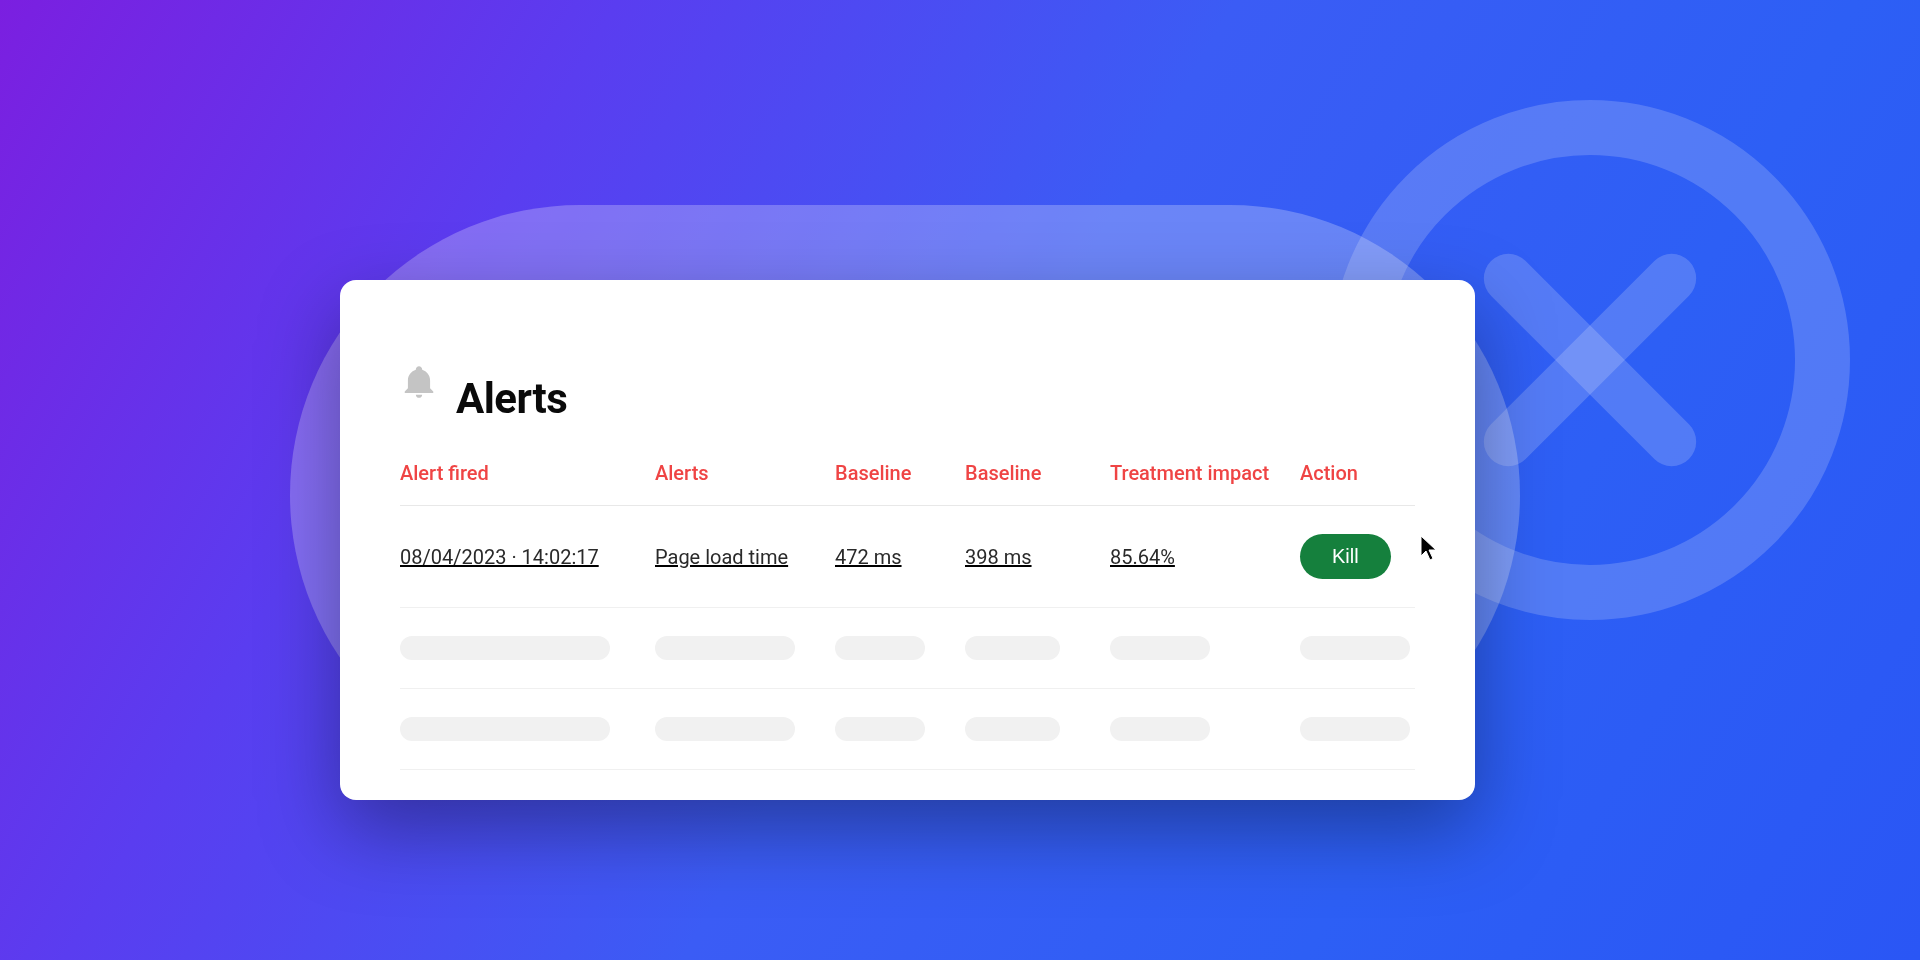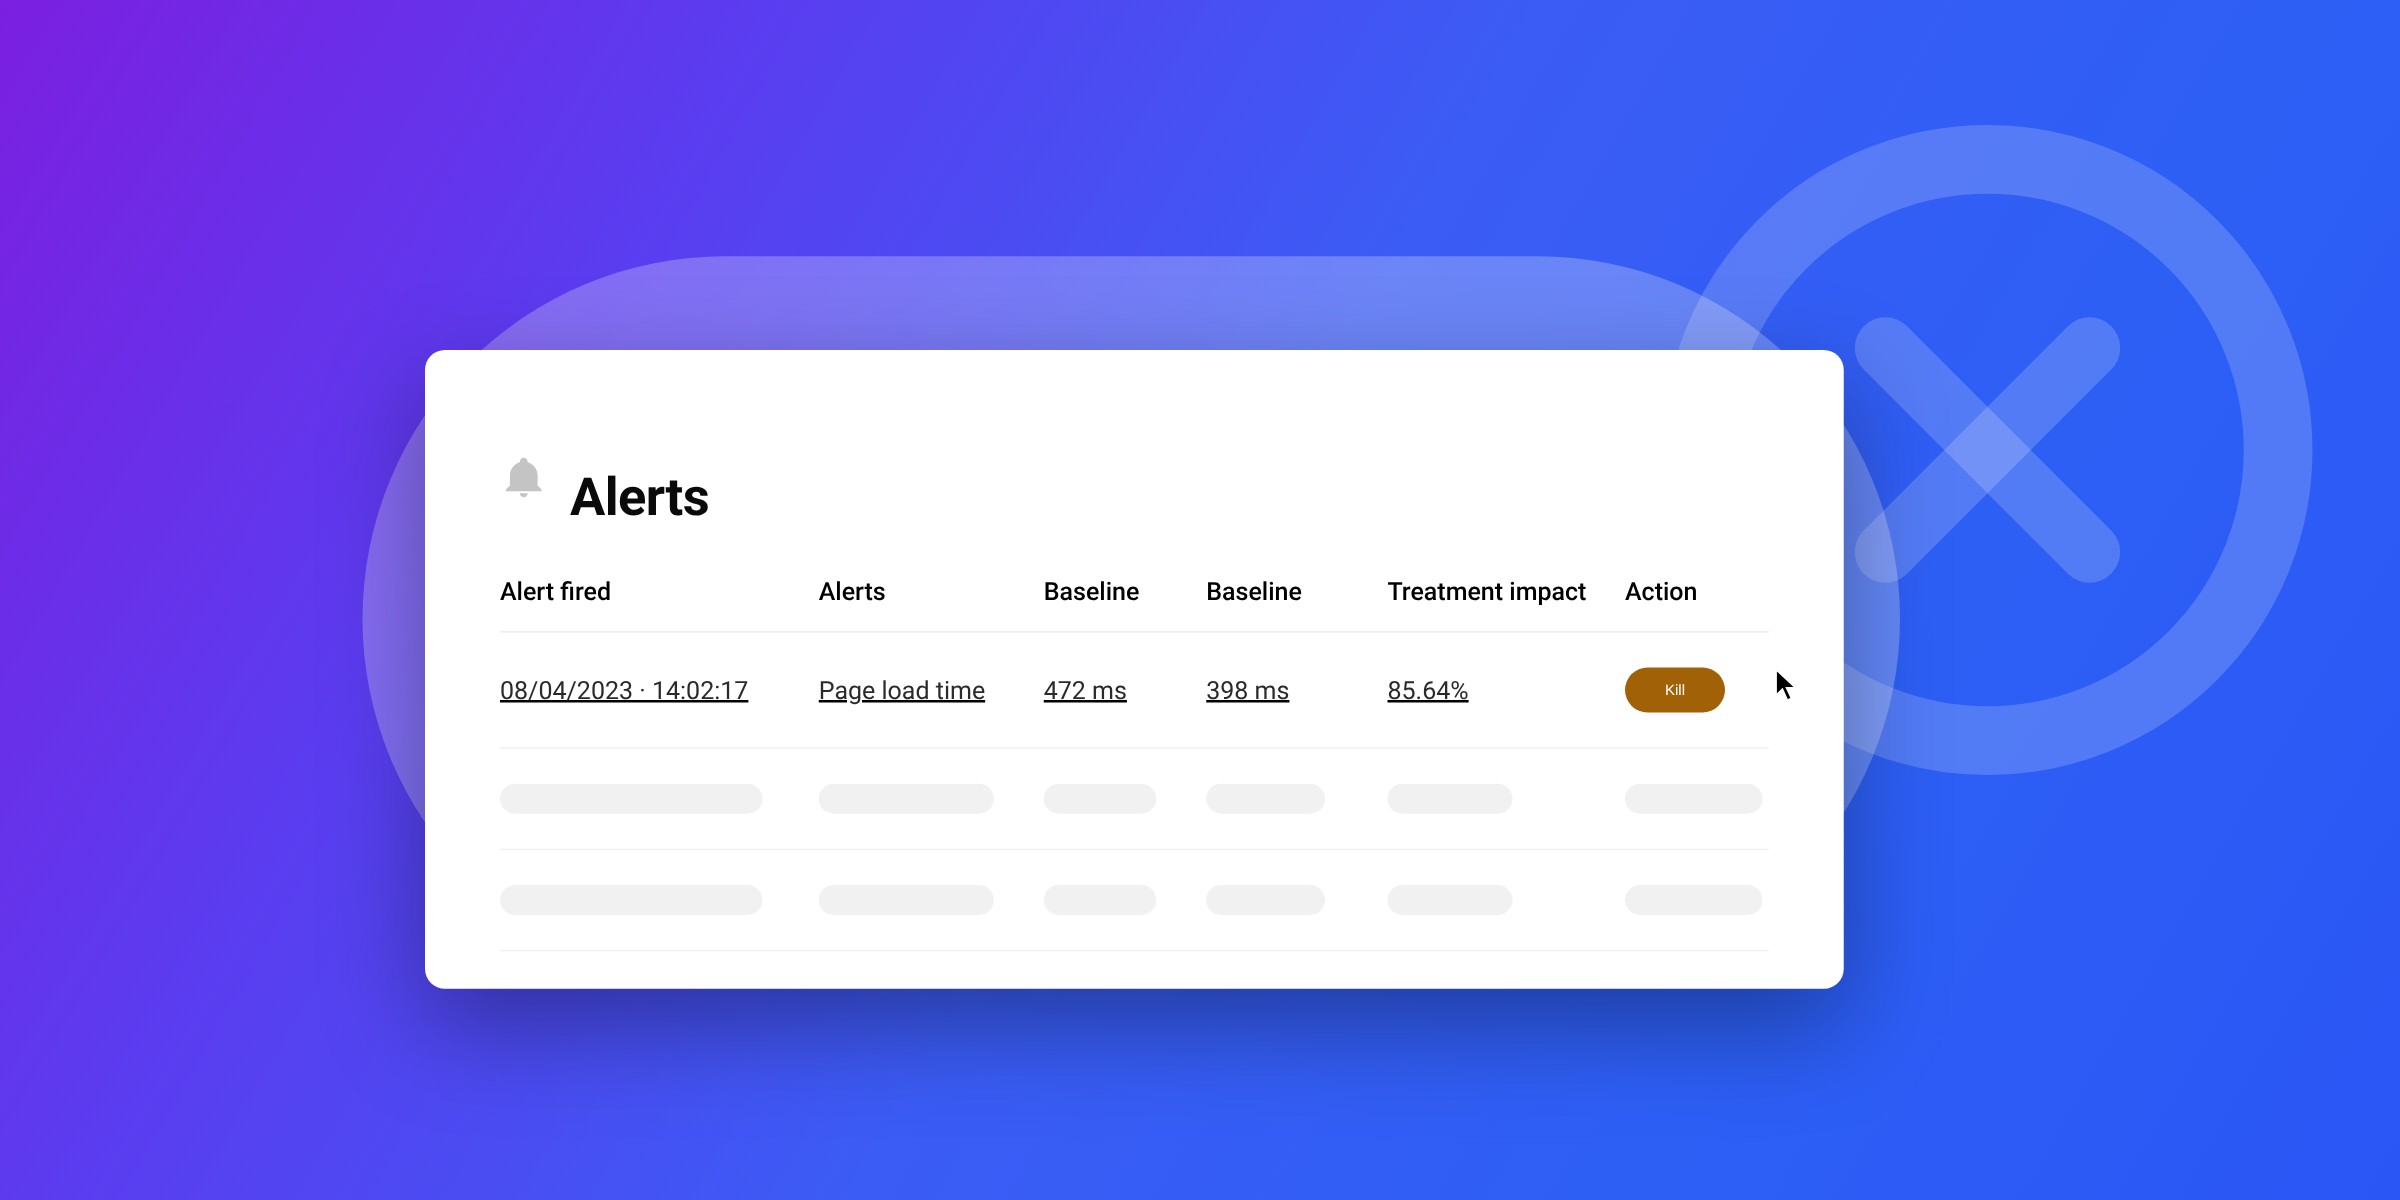--- a/index.html
+++ b/index.html
@@ -84,45 +84,45 @@
     .table-header {
       display: grid;
       grid-template-columns: 255px 180px 130px 145px 190px 125px;
       padding-bottom: 20px;
       border-bottom: 1px solid #e8e8e8;
     }
     
     .th {
       font-size: 20px;
       font-weight: 500;
-      color: #000000;
+      color: #ef4444;
     }
     
     .table-row {
       display: grid;
       grid-template-columns: 255px 180px 130px 145px 190px 125px;
       align-items: center;
       padding: 28px 0;
       border-bottom: 1px solid #f0f0f0;
       text-decoration: underline;
     }
     
     .td {
       font-size: 20px;
       font-weight: 400;
       color: #2a2a2a;
     }
     
     .kill-button {
-      background: #a16207;
+      background: #15803d;
       color: #ffffff;
       border: none;
       border-radius: 999px;
       padding: 11px 32px;
-      font-size: 12px;
+      font-size: 20px;
       font-weight: 500;
       cursor: pointer;
       width: fit-content;
       position: relative;
     }
     
     .cursor-pointer {
       position: absolute;
       right: -10px;
       bottom: -6px;

